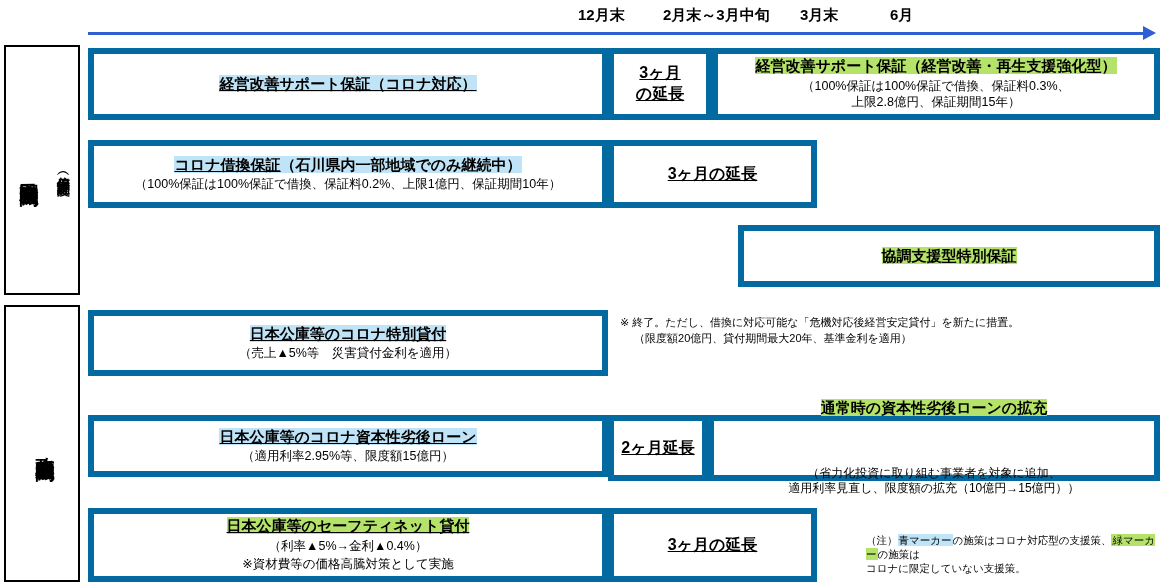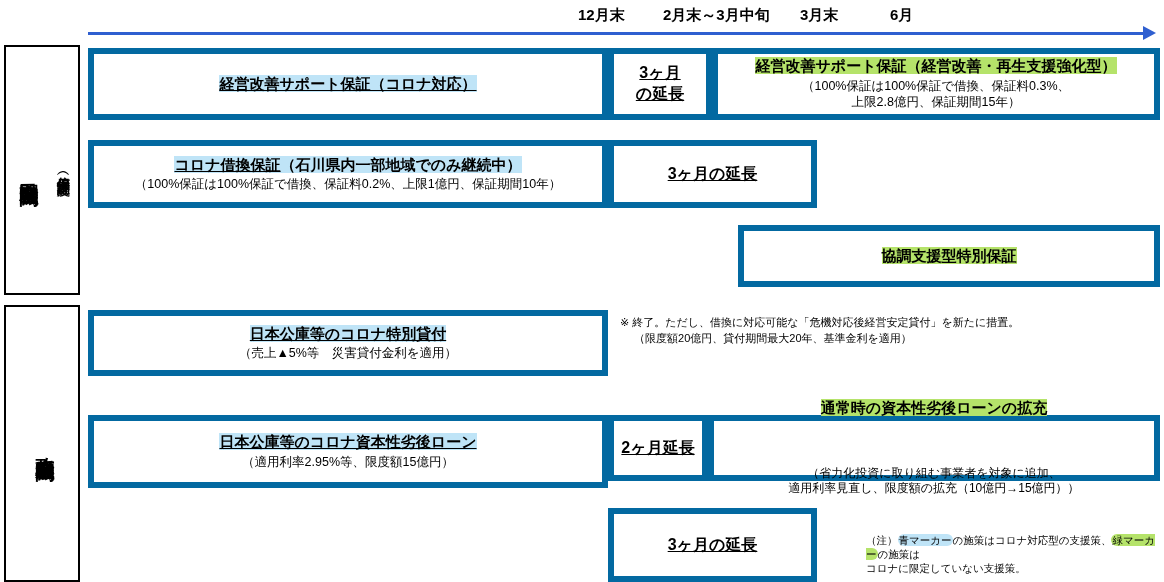--- a/index.html
+++ b/index.html
@@ -48,21 +48,21 @@
   .title{font-size:15px;font-weight:bold;line-height:1.25;}
   .title u{text-decoration:underline;}
   .sub{font-size:12.5px;line-height:1.3;margin-top:2px;}
   .sub2{font-size:12px;line-height:1.3;}
   .hl-blue{background:#bfe4f7;}
   .hl-green{background:#b5e36a;}
   .center-big{font-size:16px;font-weight:bold;text-decoration:underline;line-height:1.3;}
 
   .note{position:absolute;font-size:11px;line-height:1.45;}
   .legend{position:absolute;font-size:10.5px;line-height:1.35;}
-  .legend .mk{padding:0 1px;border-radius:6px;}
+  .legend .mk{padding:0 1px;}
 </style>
 </head>
 <body>
 
 <div class="root">
 
   <div class="timeline-labels">
     <span class="tl" style="left:578px;top:0;">12月末</span>
     <span class="tl" style="left:663px;top:0;">2月末～3月中旬</span>
     <span class="tl" style="left:800px;top:0;">3月末</span>
@@ -105,33 +105,38 @@
     <div class="title"><span class="hl-green">協調支援型特別保証</span></div>
   </div>
 
   <div class="box" style="left:88px;top:310px;width:520px;height:66px;">
     <div class="title"><u class="hl-blue">日本公庫等のコロナ特別貸付</u></div>
     <div class="sub">（売上▲5%等　災害貸付金利を適用）</div>
   </div>
   <div class="note" style="left:620px;top:315px;width:540px;white-space:pre-line;">※ 終了。ただし、借換に対応可能な「危機対応後経営安定貸付」を新たに措置。
 　 （限度額20億円、貸付期間最大20年、基準金利を適用）</div>
 
-  <div class="box" style="left:88px;top:415px;width:520px;height:73px;">
+  <div class="box" style="left:88px;top:415px;width:520px;height:62px;">
     <div class="title"><u class="hl-blue">日本公庫等のコロナ資本性劣後ローン</u></div>
     <div class="sub">（適用利率2.95%等、限度額15億円）</div>
   </div>
   <div class="box" style="left:608px;top:415px;width:100px;height:66px;">
     <div class="center-big">2ヶ月延長</div>
   </div>
   <div class="box" style="left:708px;top:415px;width:452px;height:66px;gap:48px;">
     <div class="title"><span class="hl-green">通常時の資本性劣後ローンの拡充</span></div>
     <div class="sub2" style="white-space:pre-line;">（省力化投資に取り組む事業者を対象に追加、
 適用利率見直し、限度額の拡充（10億円→15億円））</div>
   </div>
 
+  <div class="box" style="left:88px;top:508px;width:520px;height:74px;">
+    <div class="title"><u class="hl-green">日本公庫等のセーフティネット貸付</u></div>
+    <div class="sub">（利率▲5%→金利▲0.4%）</div>
+    <div class="sub">※資材費等の価格高騰対策として実施</div>
+  </div>
   <div class="box" style="left:608px;top:508px;width:209px;height:74px;">
     <div class="center-big">3ヶ月の延長</div>
   </div>
 
   <div class="legend" style="left:866px;top:533px;width:300px;">
     <span>（注）</span><span class="mk hl-blue">青マーカー</span><span>の施策はコロナ対応型の支援策、</span><span class="mk hl-green">緑マーカー</span><span style="white-space:pre-line;">の施策は
 コロナに限定していない支援策。</span>
   </div>
 
 </div>

